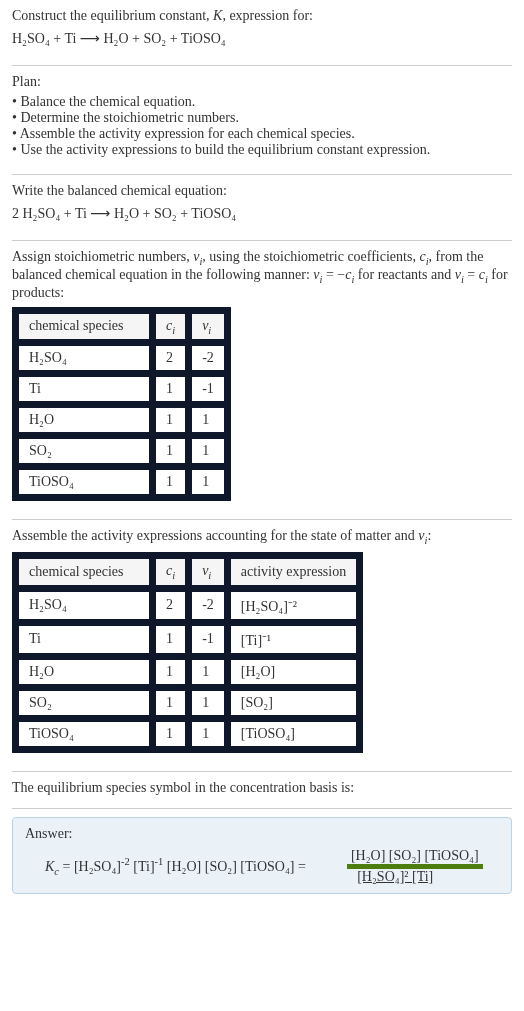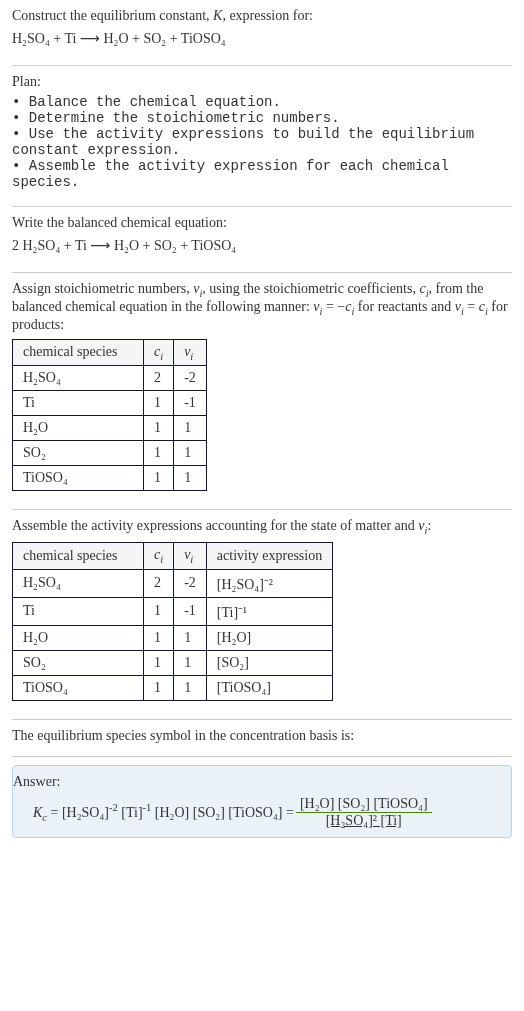--- a/index.html
+++ b/index.html
@@ -33,89 +33,89 @@
       vertical-align: super;
     }
     .italic {
       font-style: italic;
     }
     table {
       border-collapse: collapse;
       margin: 6px 0;
     }
     table td, table th {
-      border: 1px solid #0f172a;
+      border: 7px solid #0f172a;
       padding: 4px 10px;
       text-align: left;
       font-weight: normal;
     }
     table th {
       background: #f5f5f5;
     }
     .wide-col {
       min-width: 110px;
     }
     .answer-box {
       background: #eaf2f8;
       border: 1px solid #b8d4e8;
       border-radius: 4px;
-      padding: 8px 0;
+      padding: 8px 12px;
       margin-top: 6px;
     }
     .answer-label {
       margin-bottom: 6px;
     }
     .frac {
       display: inline-block;
       vertical-align: middle;
       text-align: center;
       margin: 0 2px;
     }
     .frac .num {
       display: block;
-      border-bottom: 1px solid #4d7c0f;
+      border-bottom: 5px solid #4d7c0f;
       padding: 0 4px;
+      margin-left: 39px;
     }
     .frac .den {
       display: block;
       padding: 0 4px;
       text-decoration: underline;
     }
     .kc-line {
       margin-left: 20px;
       display: flex;
       align-items: center;
       flex-wrap: wrap;
     }
     ul.plan {
       list-style: none;
       padding-left: 0;
       margin: 4px 0;
-      font-family: Liberation Mono, monospace;
     }
     ul.plan li::before {
       content: "• ";
     }
   </style>
 </head>
 <body>
 
 <div class="section">
   <div>Construct the equilibrium constant, <span class="italic">K</span>, expression for:</div>
   <div class="equation">H₂SO₄ + Ti ⟶ H₂O + SO₂ + TiOSO₄</div>
 </div>
 <hr>
 
 <div class="section">
   <div>Plan:</div>
   <ul class="plan">
     <li>Balance the chemical equation.</li>
     <li>Determine the stoichiometric numbers.</li>
+    <li>Assemble the activity expression for each chemical species.</li>
     <li>Use the activity expressions to build the equilibrium constant expression.</li>
-    <li>Assemble the activity expression for each chemical species.</li>
   </ul>
 </div>
 <hr>
 
 <div class="section">
   <div>Write the balanced chemical equation:</div>
   <div class="equation">2 H₂SO₄ + Ti ⟶ H₂O + SO₂ + TiOSO₄</div>
 </div>
 <hr>
 

